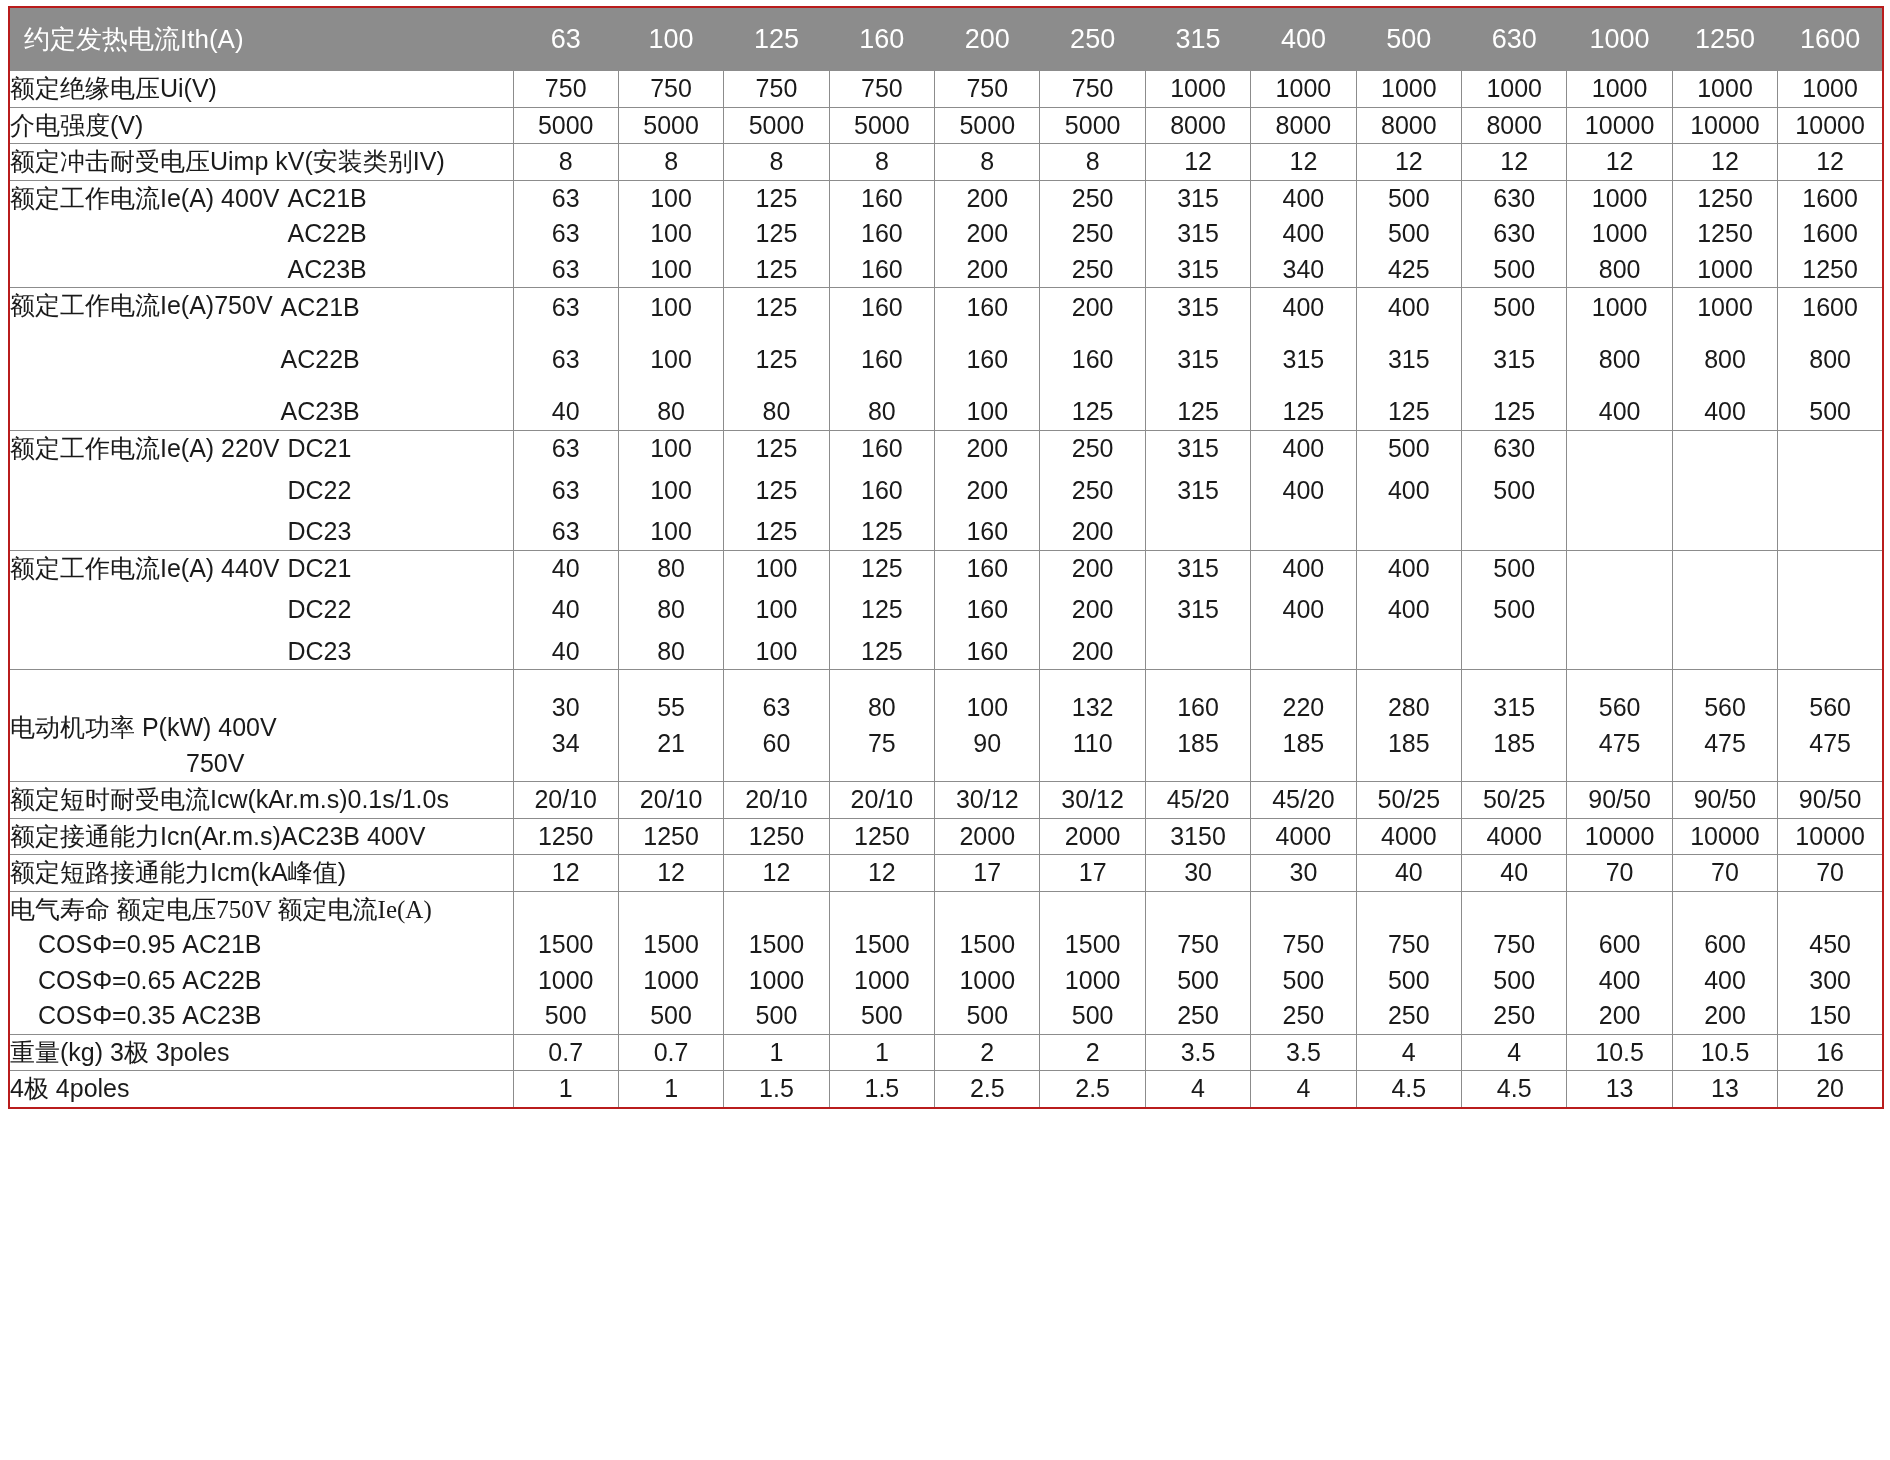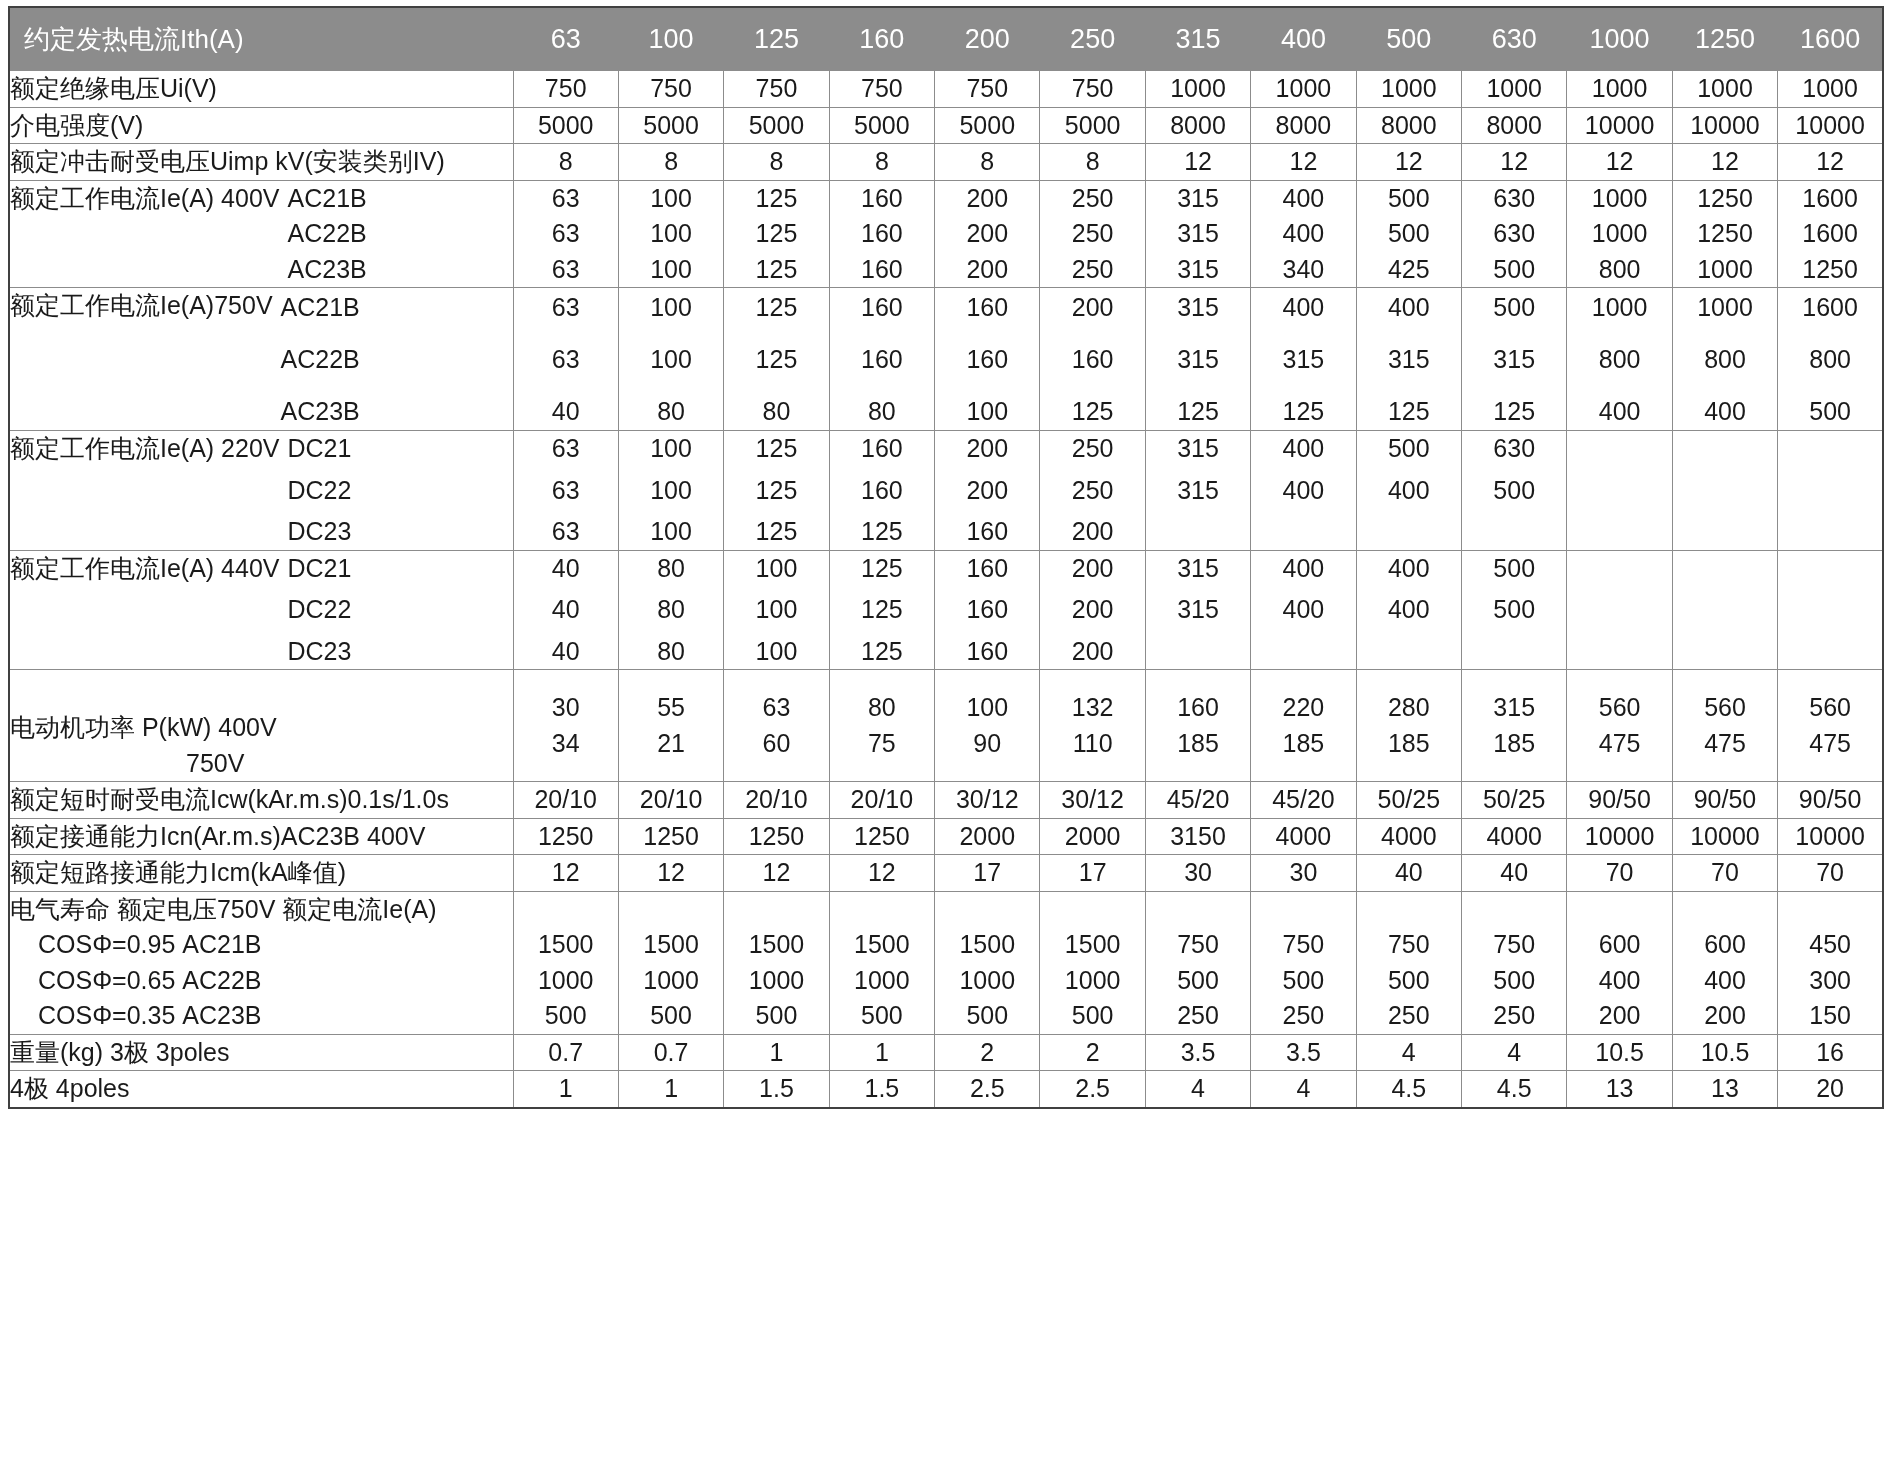--- a/index.html
+++ b/index.html
@@ -15,21 +15,21 @@
     width: 1890px;
     height: 1460px;
     position: relative;
     box-sizing: border-box;
     padding: 6px 8px 8px 8px;
   }
   table.spec {
     border-collapse: collapse;
     table-layout: fixed;
     width: 1874px;
-    border: 2px solid #404040;
+    border: 2px solid #b91c1c;
   }
   table.spec col.labelcol { width: 504px; }
   table.spec col.datacol  { width: 105.4px; }
 
   table.spec th, table.spec td {
     border: 1px solid #8c8c8c;
     padding: 0;
     font-size: 25px;
     font-weight: normal;
     line-height: 1.42;
@@ -69,21 +69,21 @@
     white-space: nowrap;
   }
   .lbl-subs {
     margin-left: 8px;
   }
   .lbl-subs .ln { white-space: nowrap; }
   .tall .ln { line-height: 1.52; }
   .indent { padding-left: 46px; }
   .motor-title { white-space: nowrap; margin-top: 40px; }
   .motor-sub { padding-left: 176px; white-space: nowrap; }
-  .elec-head { white-space: nowrap; }
+  .elec-head { white-space: nowrap; font-family: Liberation Serif, serif; }
   .elec-sub { padding-left: 28px; white-space: nowrap; }
   .lh-wide { line-height: 1.46; }
 </style>
 </head>
 <body>
 
 <div id="page">
 <table class="spec">
   <colgroup>
     <col class="labelcol">

